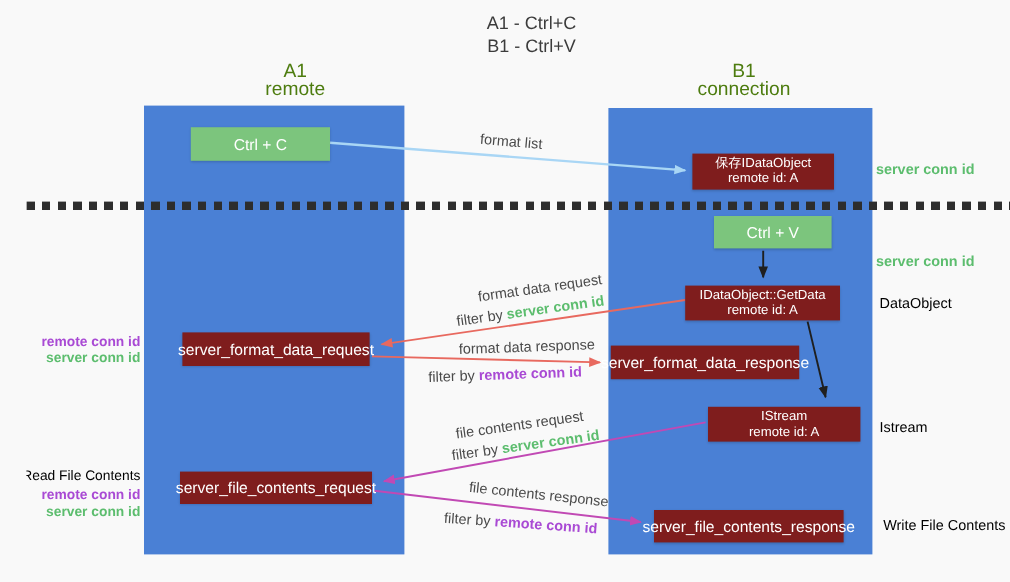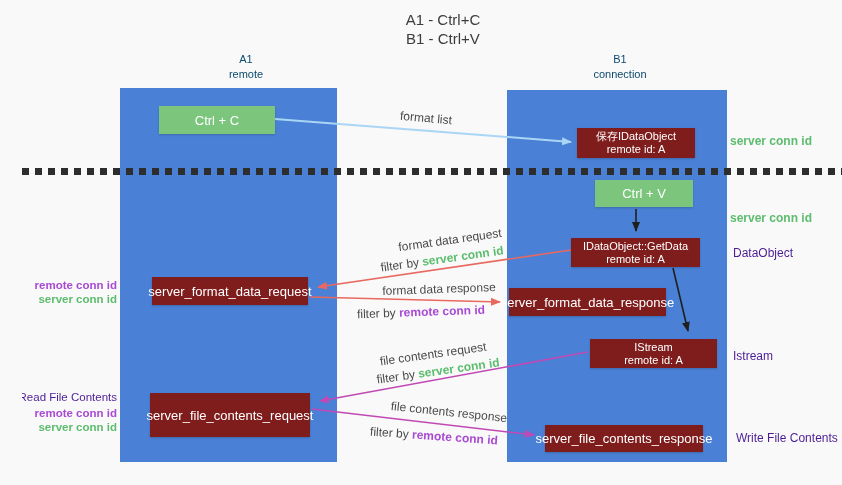--- a/index.html
+++ b/index.html
@@ -1,32 +1,32 @@
 <!DOCTYPE html>
 <html><head>
 <meta charset="utf-8">
 <style>
   html,body{margin:0;padding:0;background:#f9f9f9;}
   .canvas{position:relative;width:842px;height:485px;background:#f9f9f9;
           font-family:"Liberation Sans",sans-serif;overflow:hidden;margin-left:22px;}
   .title{position:absolute;left:0;top:10px;width:842px;text-align:center;
          color:#3c3c3c;font-size:15px;line-height:19px;z-index:6;}
   .lane{position:absolute;background:#4a80d5;z-index:1;}
-  .lane-hdr{position:absolute;text-align:center;color:#0c4a6e;font-size:11px;line-height:15px;z-index:6;}
+  .lane-hdr{position:absolute;text-align:center;color:#4d7c0f;font-size:16px;line-height:15px;z-index:6;}
   .dashes{position:absolute;left:0;top:168px;width:842px;height:7px;z-index:5;
           background:repeating-linear-gradient(90deg,#2d2d2d 0 7px,transparent 7px 13px);}
   .node{position:absolute;display:flex;flex-direction:column;align-items:center;justify-content:center;
         color:#fff;text-align:center;z-index:6;box-shadow:0 1px 2px rgba(0,0,0,.18);}
   .node .l1,.node .l2{font-size:11px;line-height:13px;white-space:nowrap;}
   .node.single{font-size:13px;white-space:nowrap;}
   .green{background:#7cc57d;}
   .orange{background:#7f1d1d;}
   .albl{position:absolute;font-size:12px;color:#4a4a4a;white-space:nowrap;z-index:6;
         transform:translate(-50%,-50%);}
-  .side{position:absolute;font-size:12px;color:#4c1d95;white-space:nowrap;z-index:6;}
+  .side{position:absolute;font-size:12px;color:#000000;white-space:nowrap;z-index:6;}
   .grn{color:#5cbd6e;font-weight:bold;}
   .pur{color:#a94ad4;font-weight:bold;}
   .sidegrn{font-size:12px;color:#5cbd6e;font-weight:bold;}
   .lef{right:747px;text-align:right;}
   .smallbold{font-size:11.5px;}
   svg.arrows{position:absolute;left:0;top:0;z-index:4;}
 </style>
 </head>
 <body>
 
@@ -91,21 +91,21 @@
 
   <div class="node orange single" style="left:130px;top:277px;width:156px;height:28px;">server_format_data_request</div>
 
   <div class="node orange single" style="left:487px;top:288px;width:157px;height:28px;">server_format_data_response</div>
 
   <div class="node orange" style="left:568px;top:339px;width:127px;height:29px;">
     <div class="l1">IStream</div>
     <div class="l2">remote id: A</div>
   </div>
 
-  <div class="node orange single" style="left:128px;top:393px;width:160px;height:44px;">server_file_contents_request</div>
+  <div class="node orange single" style="left:128px;top:393px;width:160px;height:27px;">server_file_contents_request</div>
 
   <div class="node orange single" style="left:523px;top:425px;width:158px;height:27px;">server_file_contents_response</div>
 
   <div class="albl" style="left:404px;top:118px;transform:translate(-50%,-50%) rotate(5deg);">format list</div>
 
   <div class="albl" style="left:428px;top:240px;transform:translate(-50%,-50%) rotate(-8deg);">format data request</div>
   <div class="albl" style="left:420px;top:259px;transform:translate(-50%,-50%) rotate(-8deg);">
     <span>filter by</span>
     <span class="grn">server conn id</span>
   </div>

